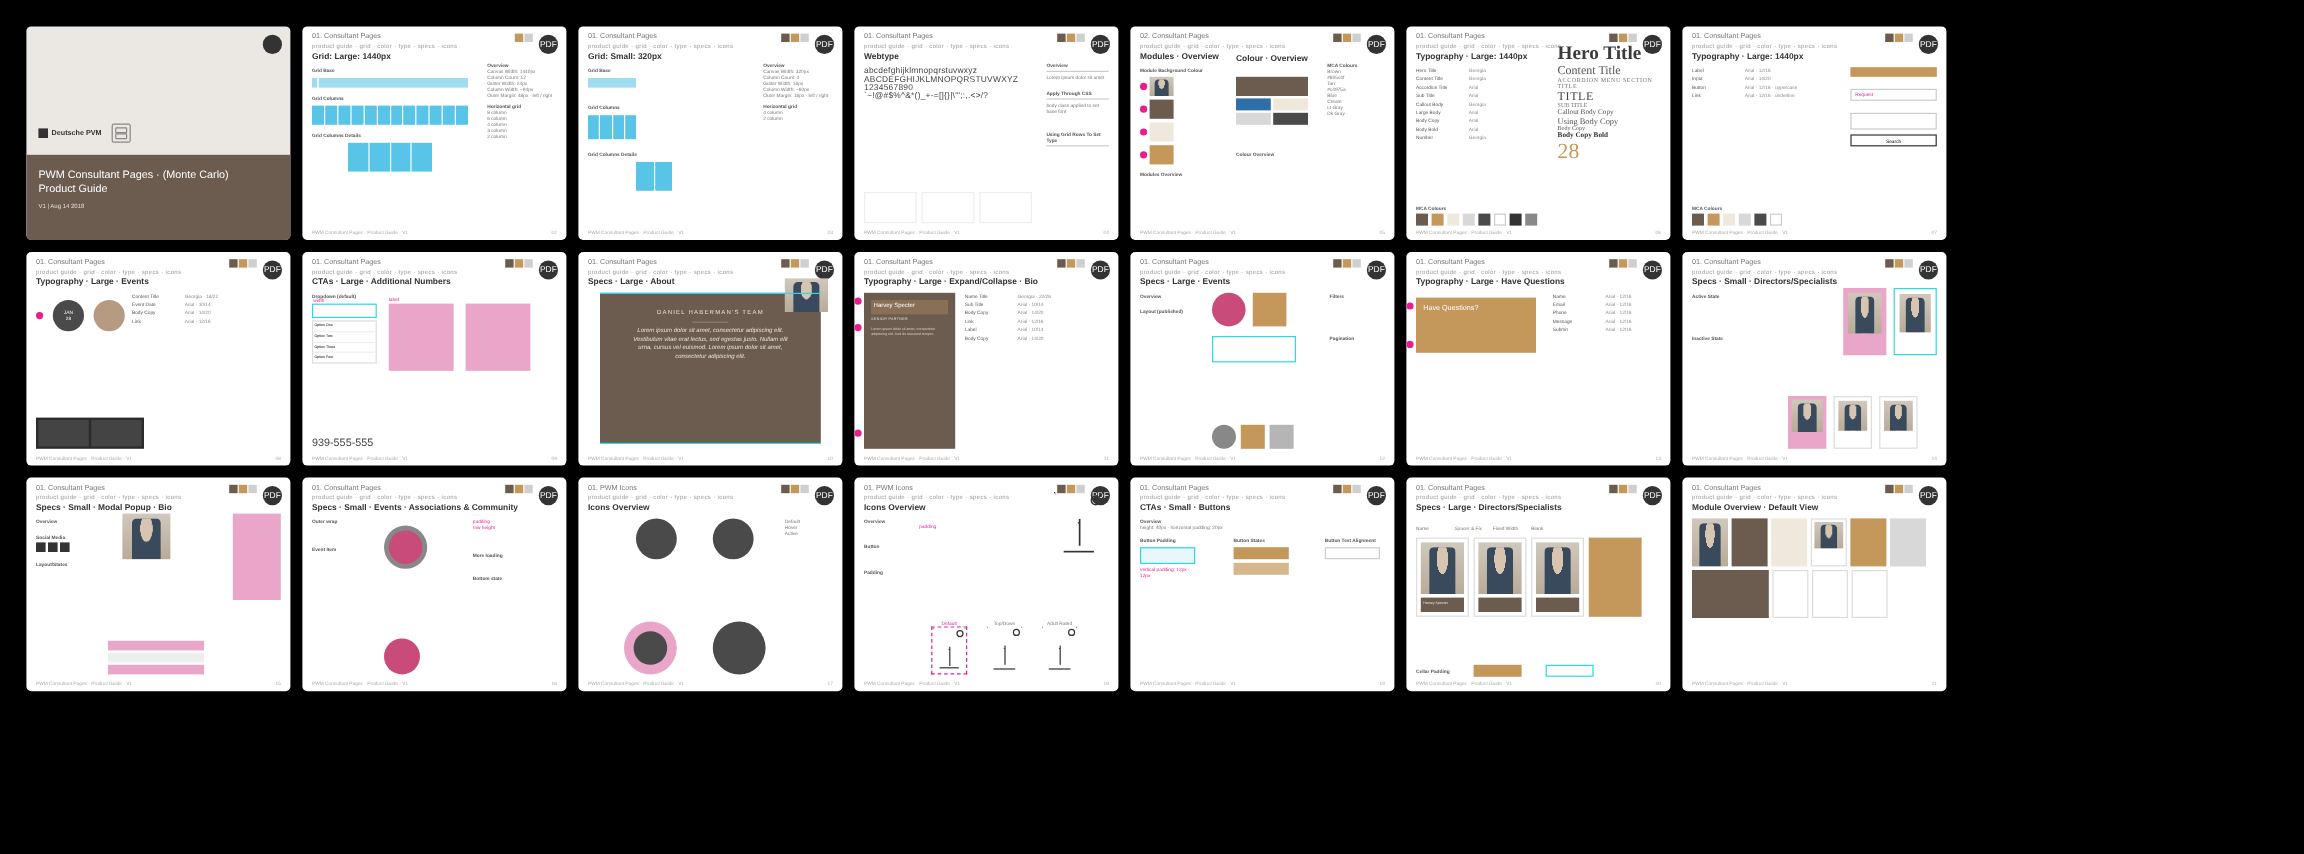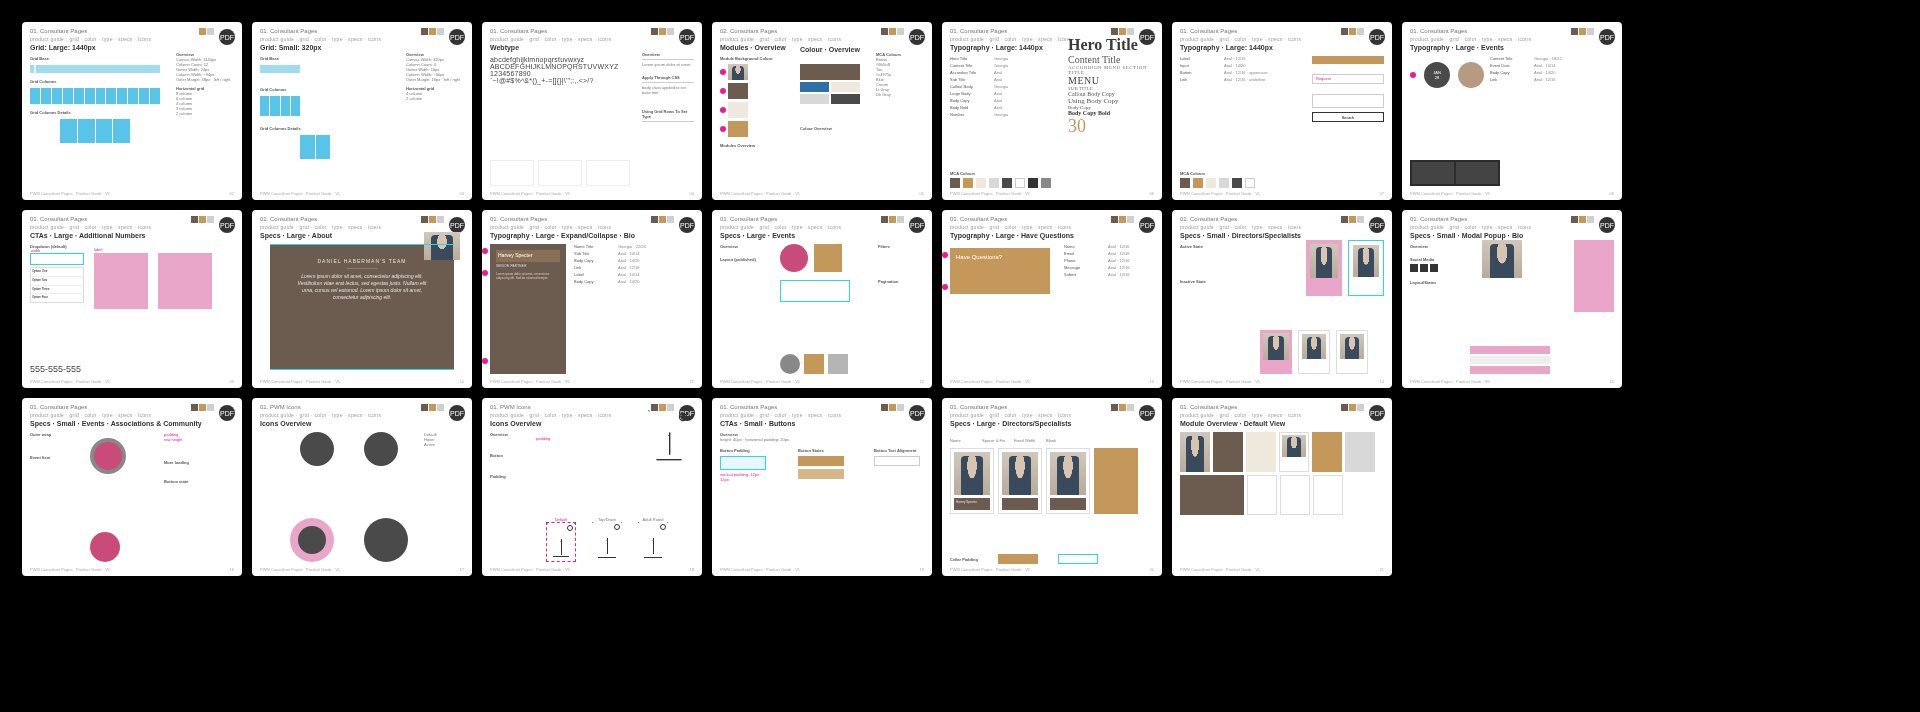--- a/index.html
+++ b/index.html
@@ -75,20 +75,35 @@
 
   .lbl { font-size: 4px; color: #e91e8c; }
   .cyan-line { background: #2fd6e8; height: 1px; }
   .cyan-box { border: 1px solid #2fd6e8; }
 </style>
 </head>
 <body>
 
 <div class="grid">
 
+  <div class="card cover">
+    <span class="dot"></span>
+    <div class="top">
+      <div class="logos">
+        <span class="logo1">Deutsche
+PVM</span>
+        <span class="logo2"></span>
+      </div>
+    </div>
+    <div class="bot">
+      <div class="t">PWM Consultant Pages · (Monte Carlo)</div>
+      <div class="t">Product Guide</div>
+      <div class="v">V1 | Aug 14 2018</div>
+    </div>
+  </div>
 
   <div class="card">
     <span class="dot">PDF</span>
     <div class="sw3">
         <span style="#6b5c4f"></span>
         <span style="background:#c4975a"></span>
         <span style="background:#cfcfcf"></span>
       </div>
     <div class="hdr">01. Consultant Pages</div>
     <div class="subhdr">product guide   ·   grid   ·   color   ·   type   ·   specs   ·   icons</div>
@@ -327,27 +342,27 @@
           </div>
         <div class="r">
             <span class="c1">Number</span>
             <span class="c2">Georgia</span>
           </div>
       </div>
       <div class="hero" style="position:absolute;right:0;top:-20px;width:86px">
         <div class="h1">Hero Title</div>
         <div class="h2">Content Title</div>
         <div class="h3">ACCORDION MENU SECTION TITLE</div>
-        <div class="h4">MENU</div>
+        <div class="h4">TITLE</div>
         <div class="h5">SUB TITLE</div>
         <div class="h6">Callout Body Copy</div>
         <div class="h7">Using Body Copy</div>
         <div class="h8">Body Copy</div>
         <div class="h9">Body Copy Bold</div>
-        <div class="num">30</div>
+        <div class="num">28</div>
       </div>
       <div style="position:absolute;left:0;bottom:-2px">
         <div class="txtcol" style="font-weight:bold;color:#555">MCA Colours</div>
         <div class="swatch-row" style="margin-top:2px">
           <span style="background:#6b5c4f"></span>
             <span style="background:#c4975a"></span>
             <span style="background:#efe8dc"></span>
             <span style="background:#d8d8d8"></span>
             <span style="background:#4a4a4a"></span>
             <span style="background:#fff;border:1px solid #ccc"></span>
@@ -481,21 +496,21 @@
             <span style="flex:1;border-bottom:1px solid #eee;font-size:3px;padding:1px">Option Two</span>
             <span style="flex:1;border-bottom:1px solid #eee;font-size:3px;padding:1px">Option Three</span>
             <span style="flex:1;font-size:3px;padding:1px">Option Four</span>
           </div>
         </div>
         <div class="pinkblock" style="width:54px;height:56px;position:relative">
           <span class="lbl" style="position:absolute;top:-6px;left:0">label</span>
         </div>
         <div class="pinkblock" style="width:54px;height:56px"></div>
       </div>
-      <div style="position:absolute;left:0;bottom:0;font-size:9px;color:#444">555-555-555</div>
+      <div style="position:absolute;left:0;bottom:0;font-size:9px;color:#444">939-555-555</div>
     </div>
     <div class="foot">PWM Consultant Pages · Product Guide · V1</div>
     <div class="page">09</div>
   </div>
 
   <div class="card">
     <span class="dot">PDF</span>
     <div class="sw3">
         <span style="background:#6b5c4f"></span>
         <span style="background:#c4975a"></span>

